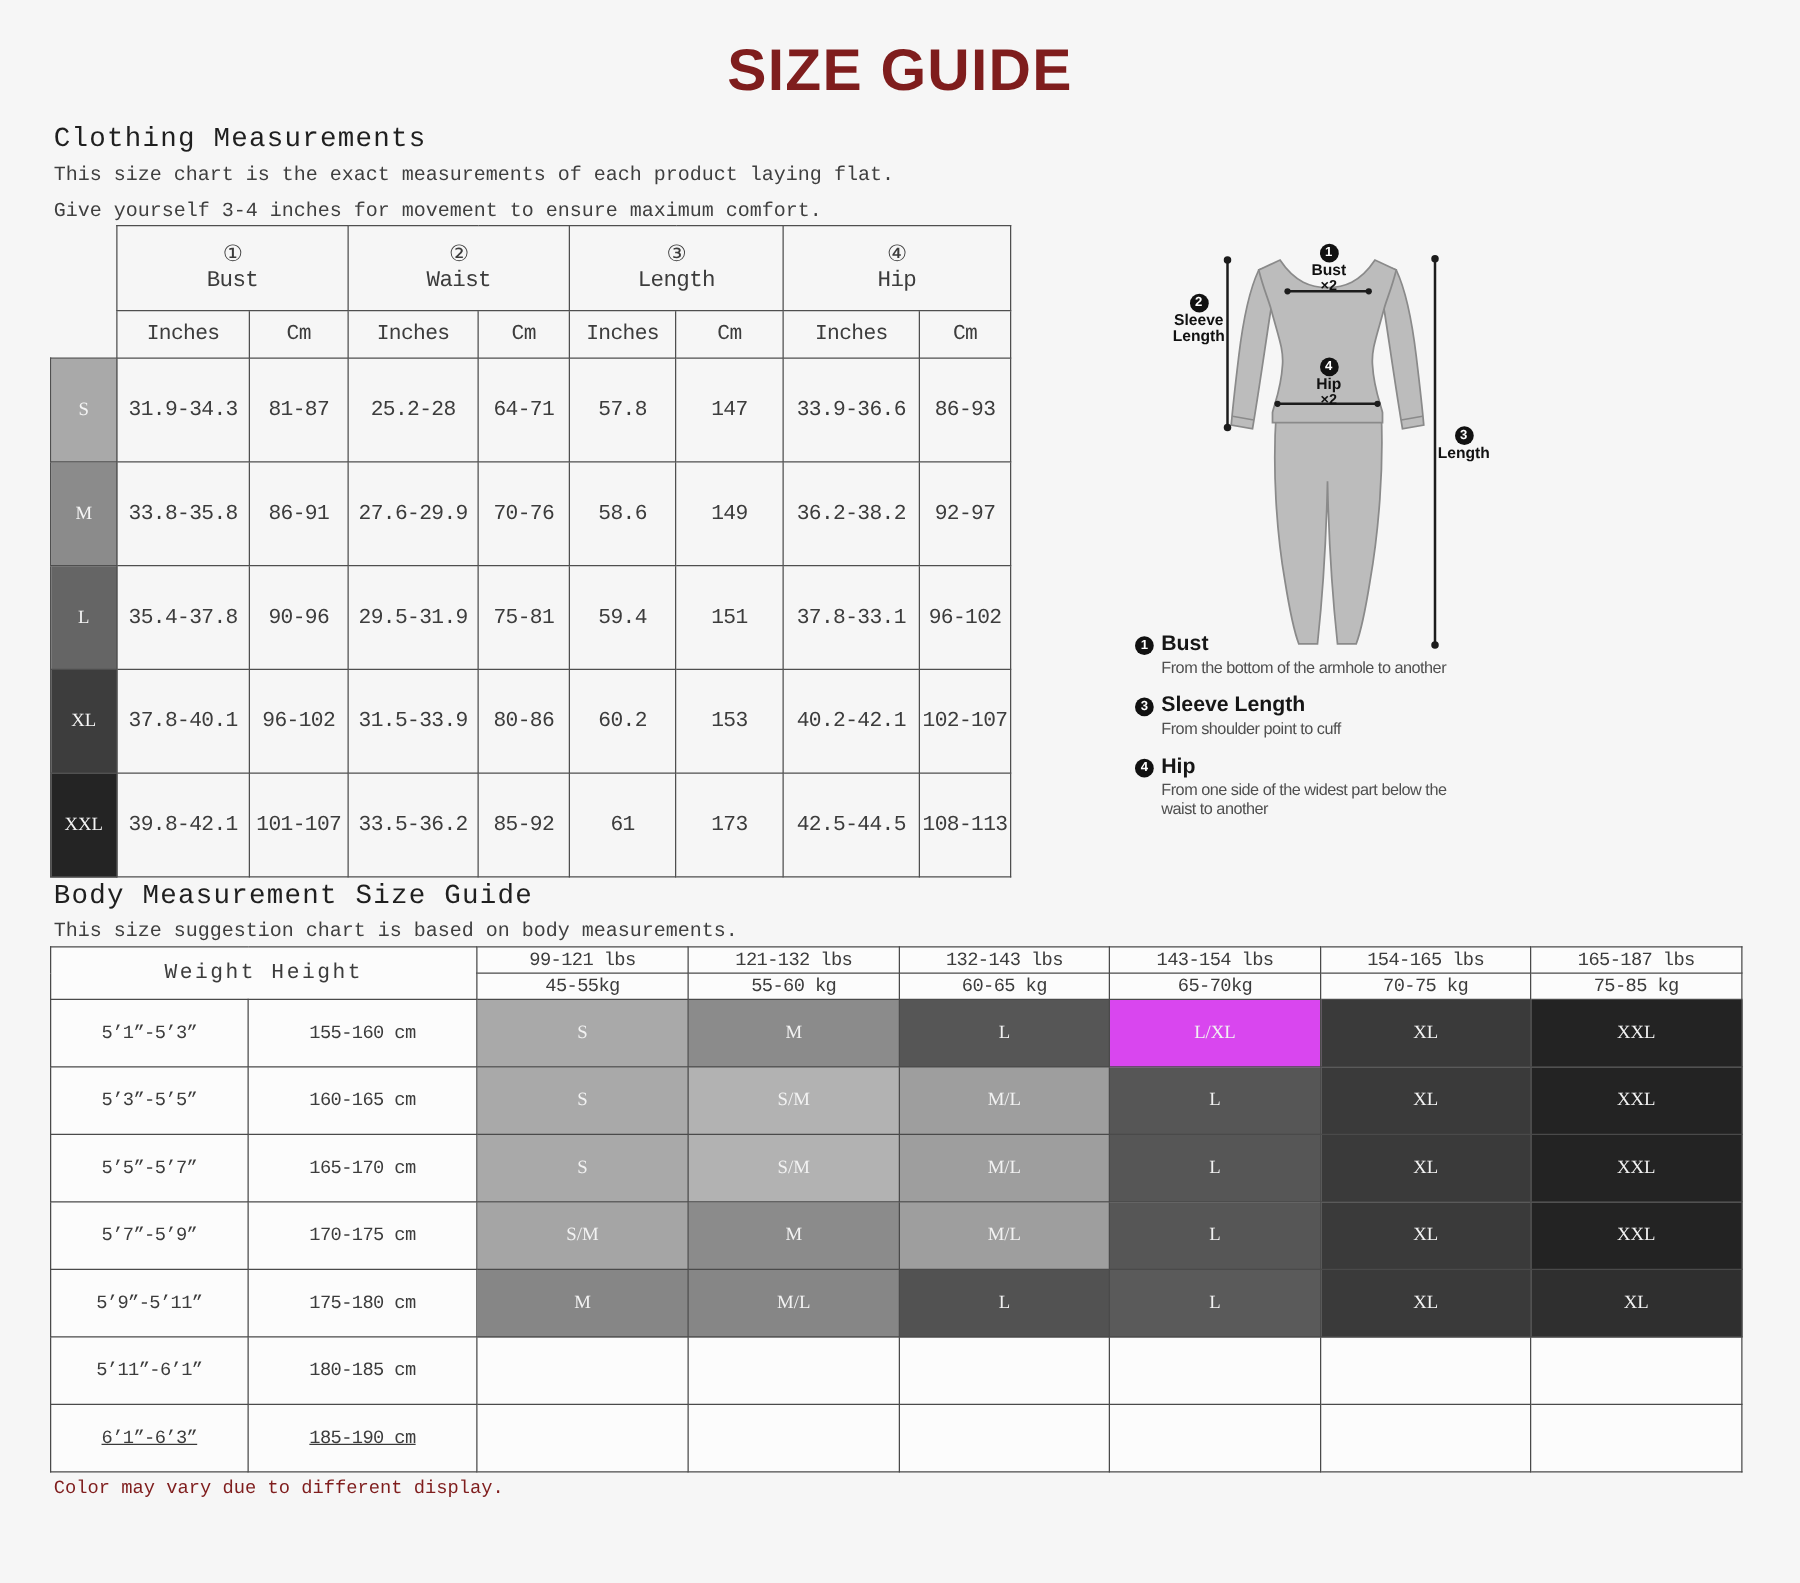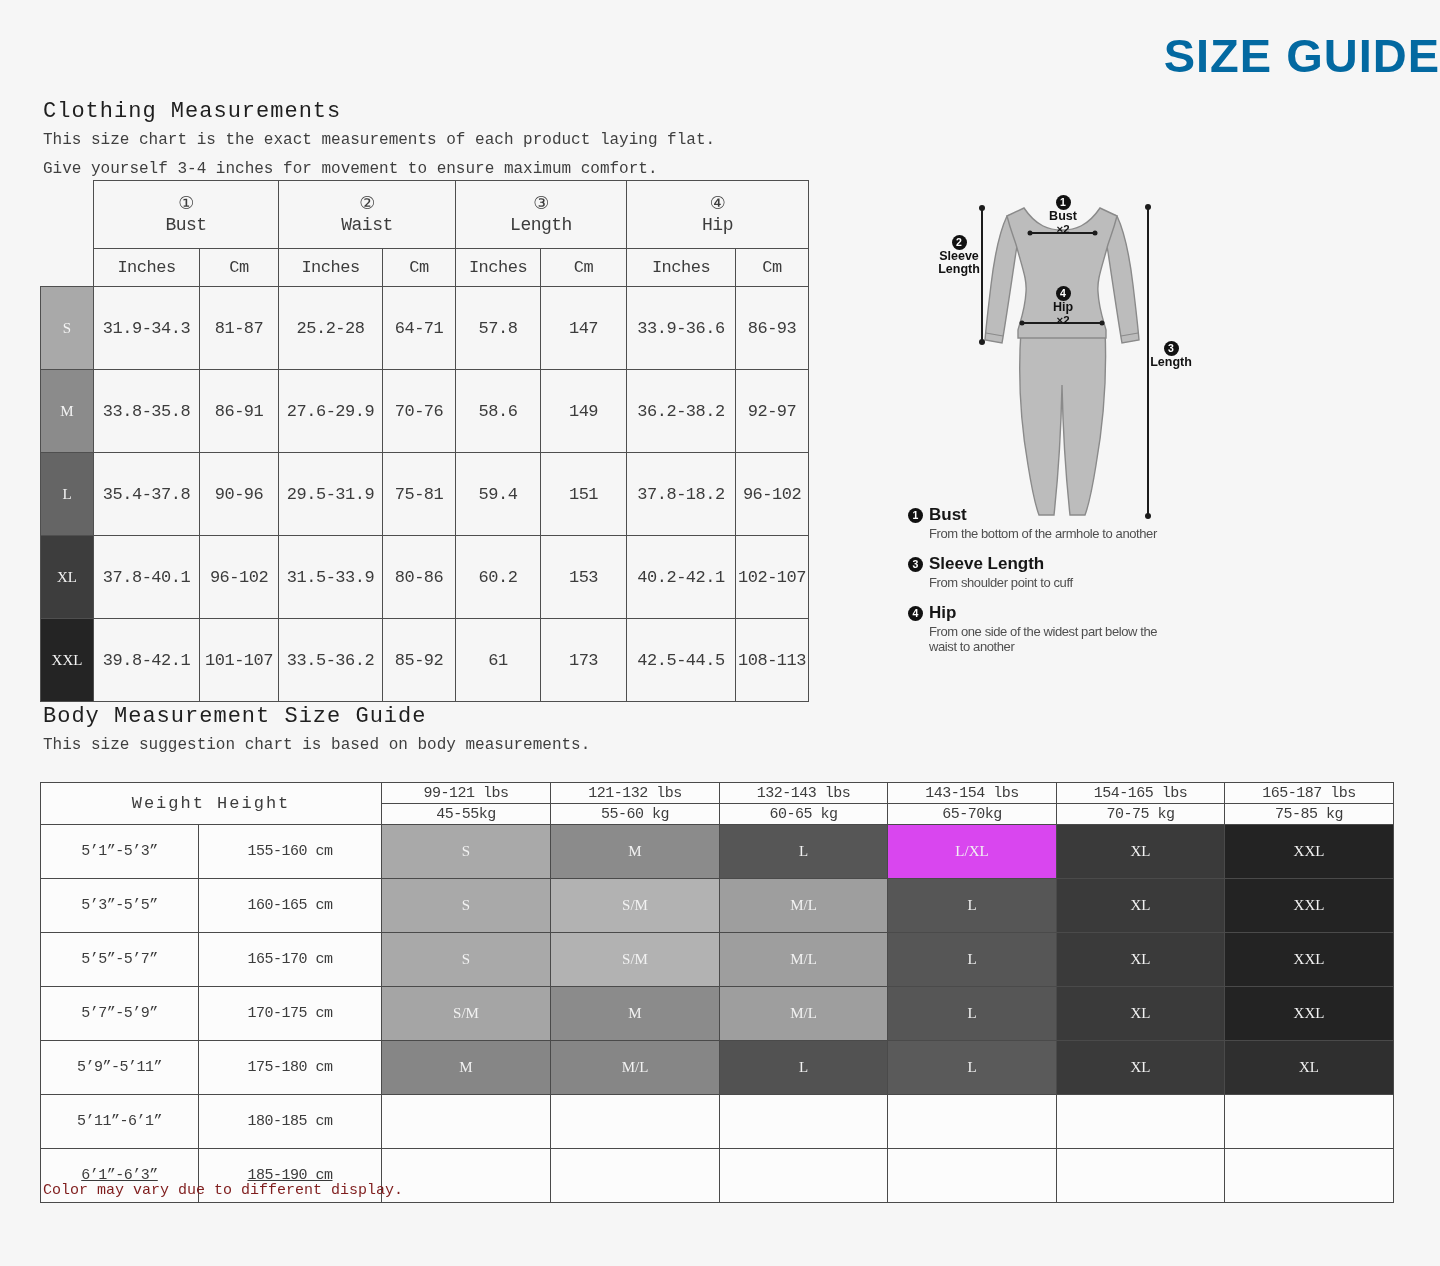--- a/index.html
+++ b/index.html
@@ -1,35 +1,35 @@
 <!DOCTYPE html>
 <html><head>
 <meta charset="utf-8">
 <style>
   html,body{margin:0;padding:0;}
   body{width:1440px;height:1266px;background:#f6f6f6;position:relative;overflow:hidden;
        font-family:"Liberation Mono","DejaVu Sans Mono",monospace;color:#3a3a3a;}
   .abs{position:absolute;}
-  .page-title{top:28px;left:0;width:1440px;text-align:right;
+  .page-title{top:28px;left:0;width:1440px;text-align:center;
     font-family:"Liberation Sans","DejaVu Sans",sans-serif;font-weight:bold;
-    font-size:47px;color:#0369a1;letter-spacing:1px;}
+    font-size:47px;color:#7f1d1d;letter-spacing:1px;}
   .sec-head{font-size:22px;font-weight:500;color:#1f1f1f;letter-spacing:1px;}
   .desc{font-size:16px;color:#3f3f3f;}
   table{border-collapse:collapse;table-layout:fixed;}
   
   #t1{left:40px;top:180px;width:768px;}
   #t1 th,#t1 td{border:1px solid #4f4f4f;padding:0;text-align:center;vertical-align:middle;
      font-size:17px;font-weight:normal;letter-spacing:-0.5px;color:#3c3c3c;}
   #t1 .corner{border:none;background:transparent;}
   #t1 .g-num{font-family:"Liberation Sans","DejaVu Sans",sans-serif;font-size:18px;line-height:1.3;}
   #t1 .g-name{font-size:18px;line-height:1.2;}
   #t1 .size-label{font-family:"Liberation Serif","DejaVu Serif",serif;
      color:#f4f4f4;font-size:15px;letter-spacing:0;}
   
-  #t2{left:40px;top:782px;width:1353px;background:#fcfcfc;}
+  #t2{left:40px;top:757px;width:1353px;background:#fcfcfc;}
   #t2 th,#t2 td{border:1px solid #4a4a4a;padding:0;text-align:center;vertical-align:middle;
      font-weight:normal;color:#3c3c3c;}
   #t2 .wh{font-size:17px;letter-spacing:2px;}
   #t2 .lbs,#t2 .kg{font-size:15px;letter-spacing:-0.5px;height:20px;}
   #t2 .hcell{font-size:15px;letter-spacing:-0.5px;}
   #t2 .scell{font-family:"Liberation Serif","DejaVu Serif",serif;font-size:15px;color:#f2f2f2;}
   
   .fig{left:890px;top:180px;width:340px;height:350px;}
   .fig svg{position:absolute;left:0;top:0;}
   .anno{position:absolute;text-align:center;
@@ -124,21 +124,21 @@
         <td>92-97</td>
       </tr>
       <tr style="height: 83px;">
         <th class="size-label" style="background: rgb(101, 101, 101);">L</th>
         <td>35.4-37.8</td>
         <td>90-96</td>
         <td>29.5-31.9</td>
         <td>75-81</td>
         <td>59.4</td>
         <td>151</td>
-        <td>37.8-18.2</td>
+        <td>37.8-33.1</td>
         <td>96-102</td>
       </tr>
       <tr style="height: 83px;">
         <th class="size-label" style="background: rgb(61, 61, 61);">XL</th>
         <td>37.8-40.1</td>
         <td>96-102</td>
         <td>31.5-33.9</td>
         <td>80-86</td>
         <td>60.2</td>
         <td>153</td>

